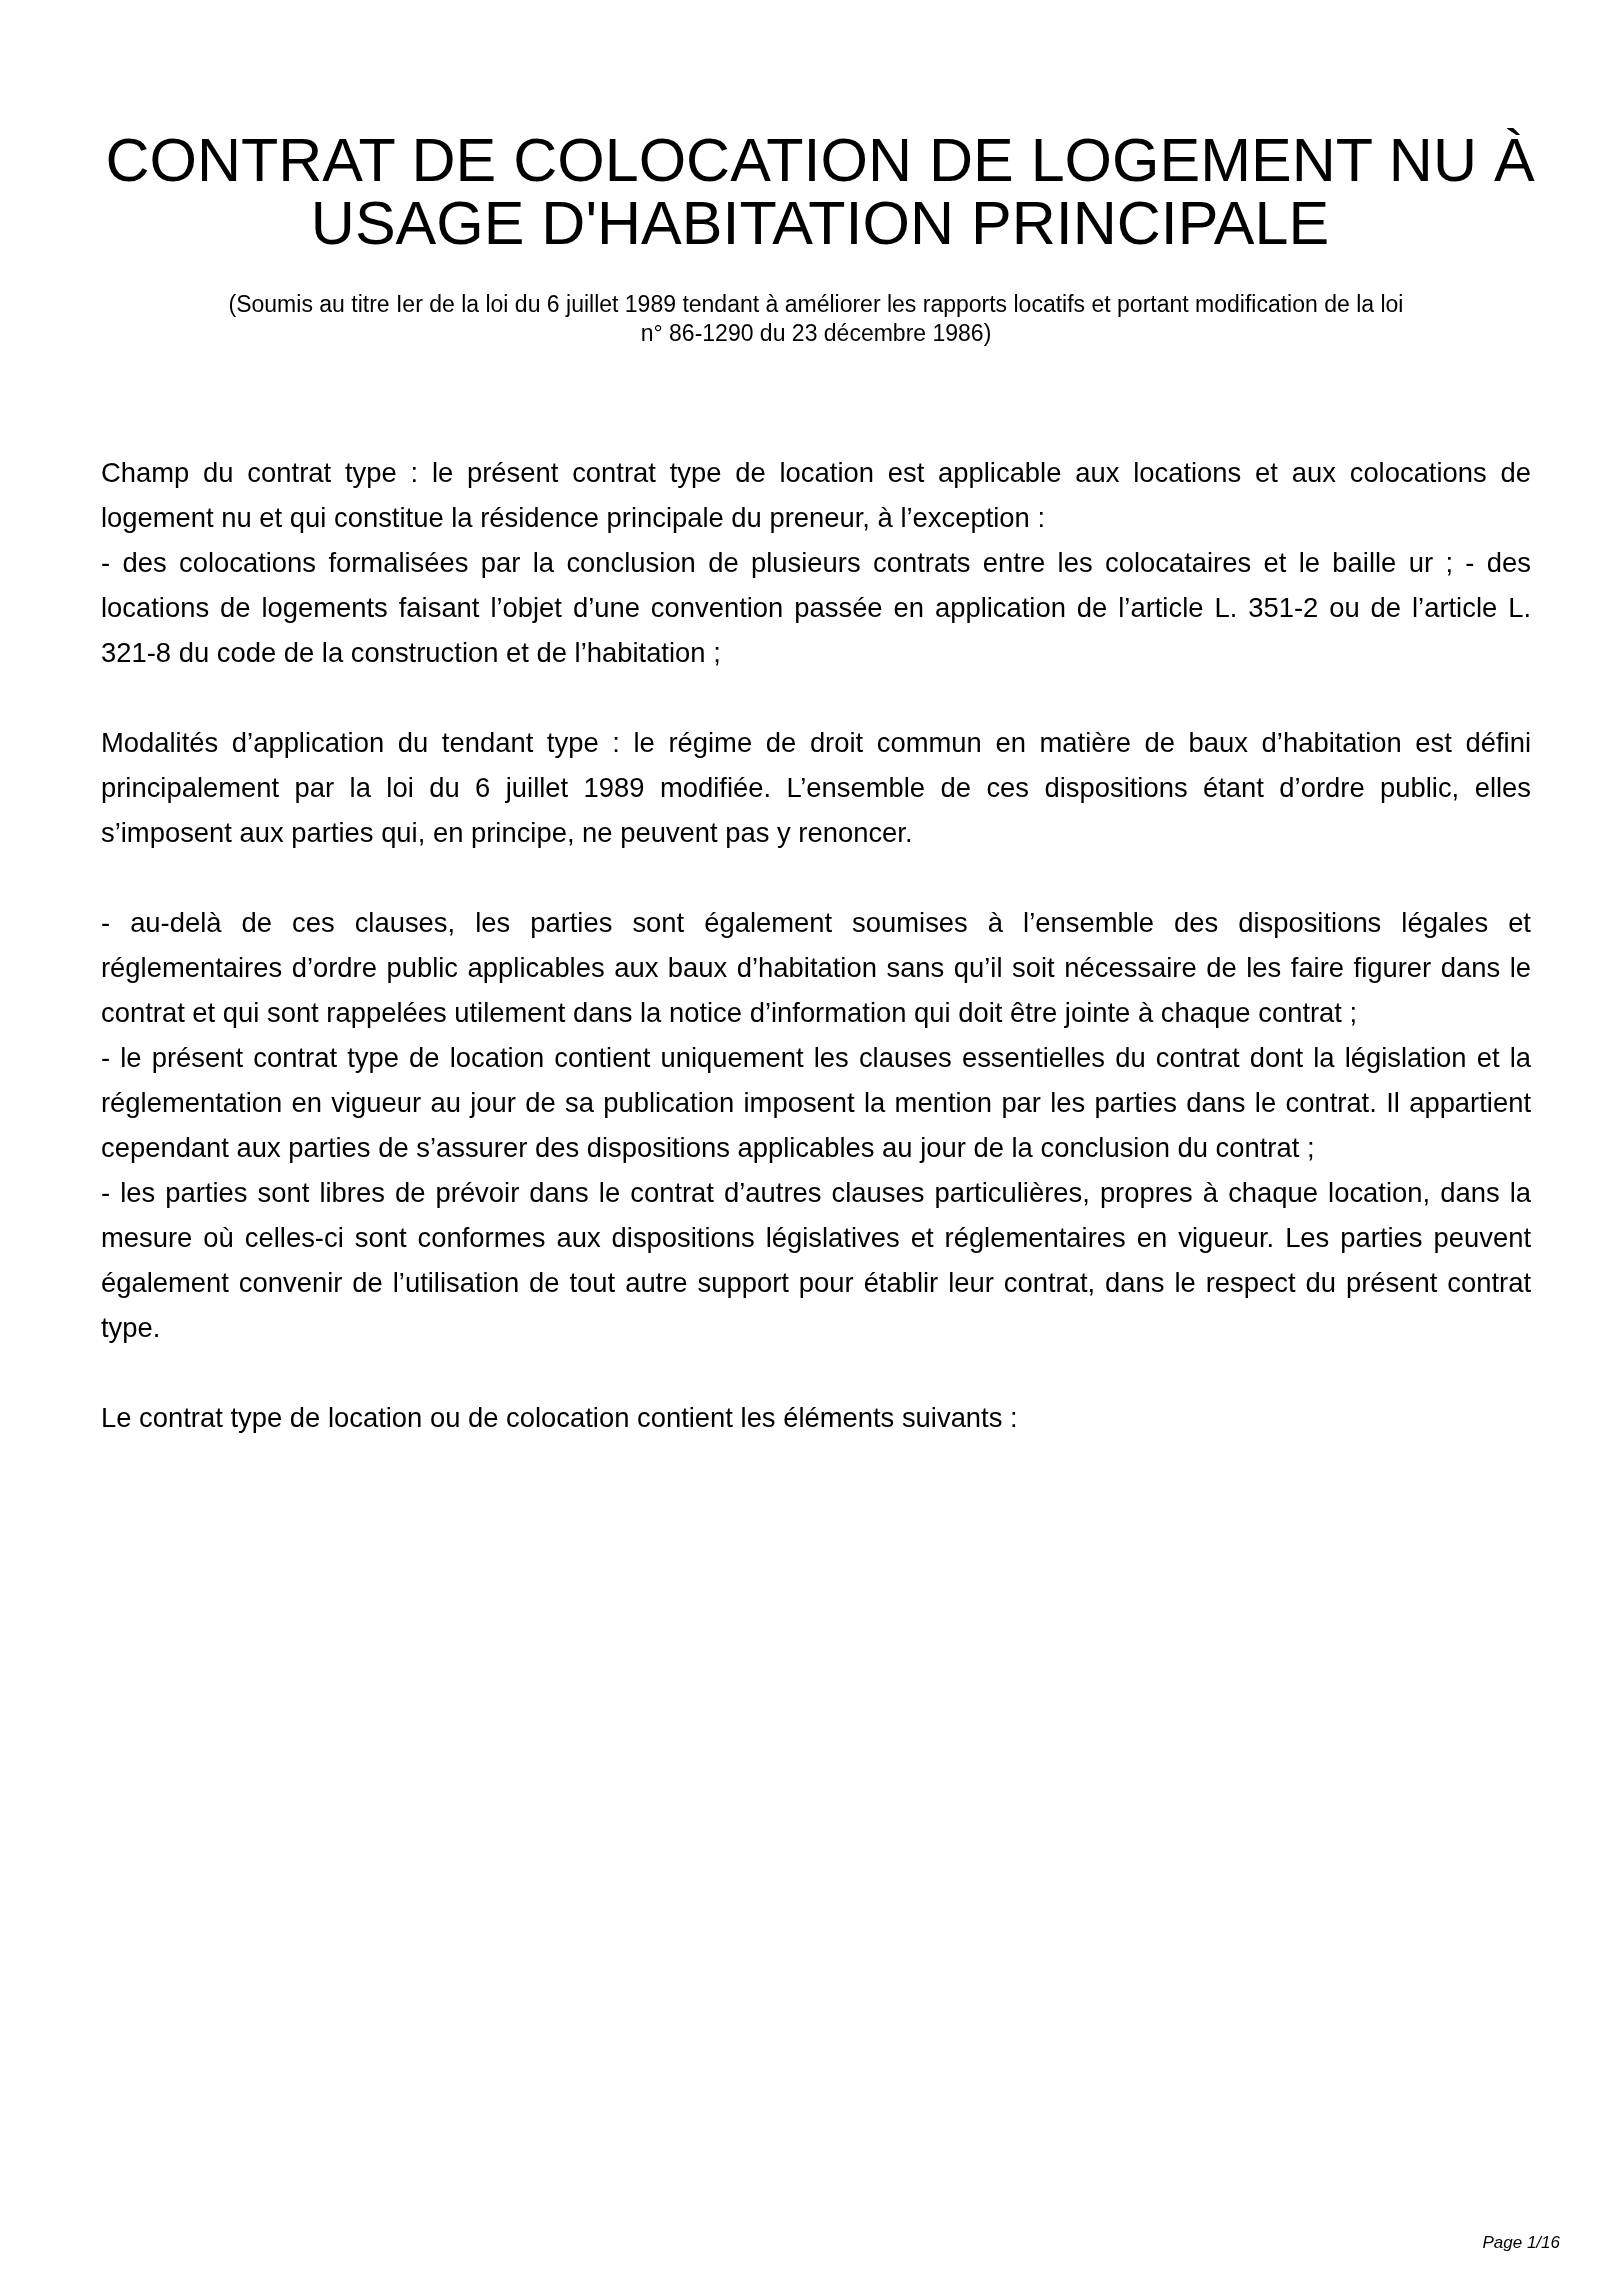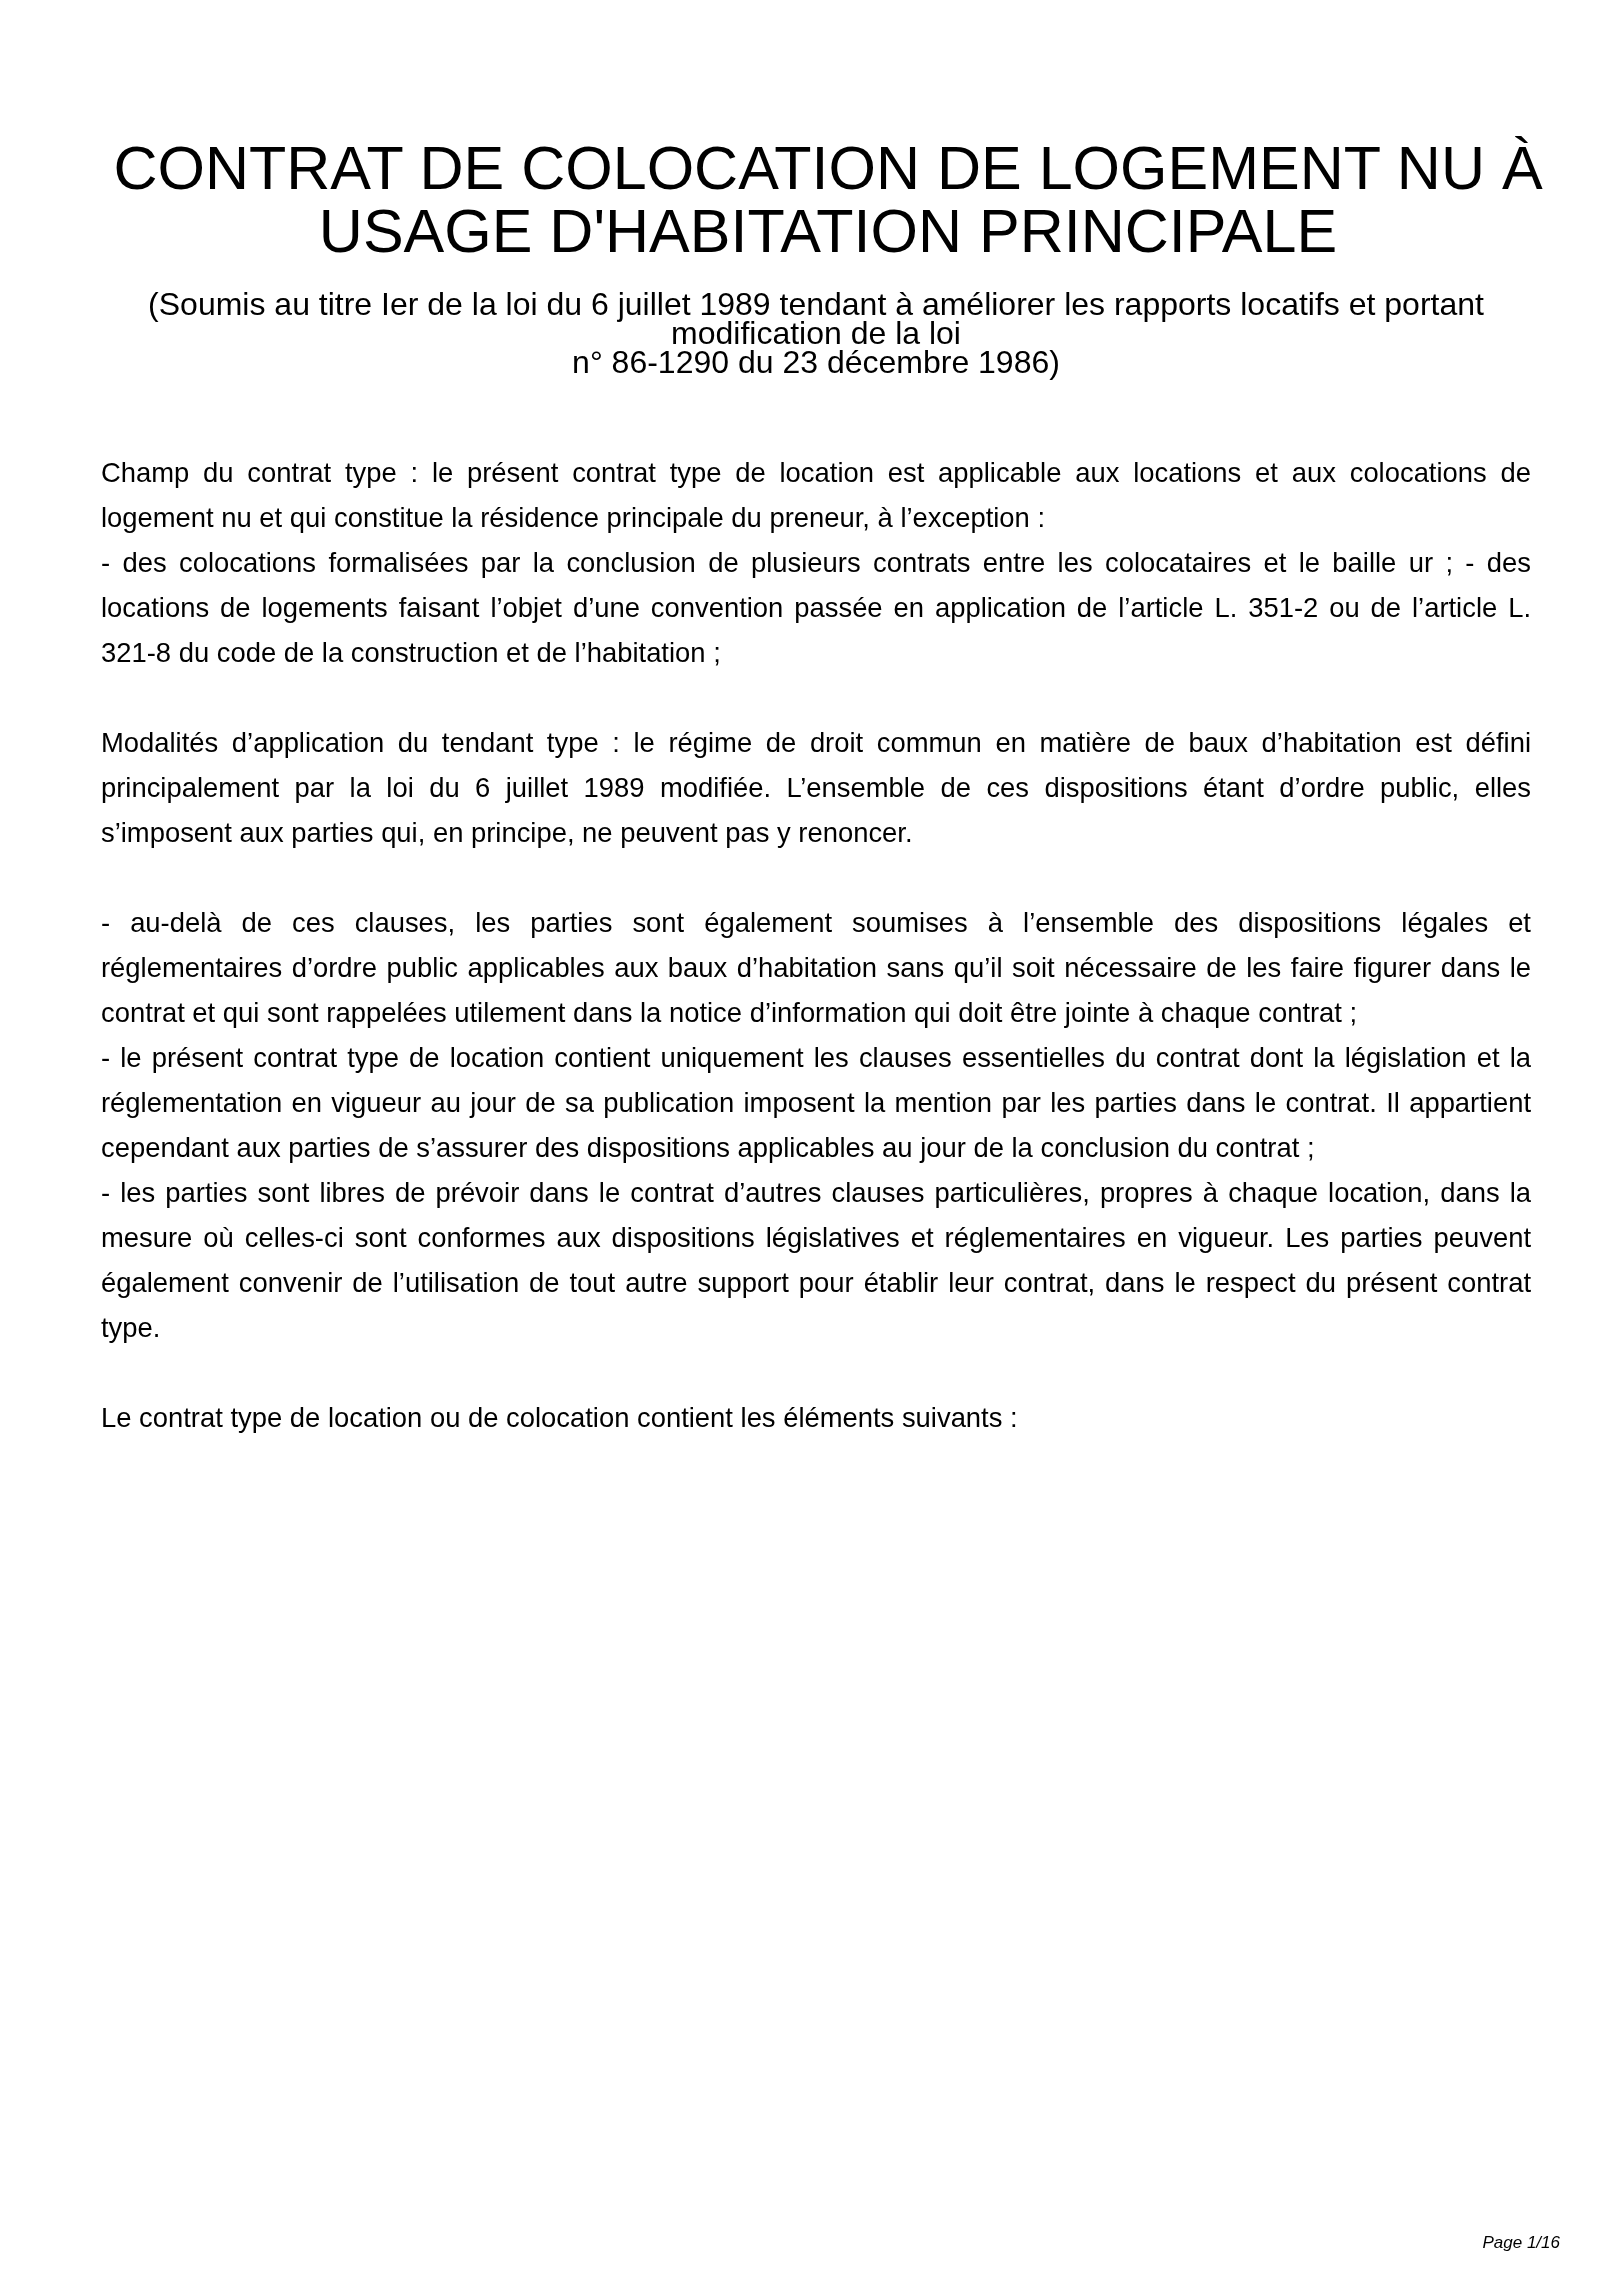--- a/index.html
+++ b/index.html
@@ -4,25 +4,25 @@
 <style>
   html, body { margin: 0; padding: 0; background: #ffffff; }
   body {
     width: 1621px; height: 2293px; position: relative; overflow: hidden;
     font-family: "Liberation Sans", sans-serif; color: #000;
   }
   .page { position: absolute; left: 101px; top: 0; width: 1430px; }
   .title {
     position: absolute; top: 125px; left: 0; width: 1430px;
     text-align: center; font-size: 61px; line-height: 63px; font-weight: normal;
-    margin: 12px;
+    margin: 4px;
   }
   .subtitle {
     position: absolute; top: 290px; left: 0; width: 1430px;
-    text-align: center; font-size: 32px; line-height: 29px; margin: 0;
+    text-align: center; font-size: 23px; line-height: 29px; margin: 0;
   }
   .body {
     position: absolute; top: 450px; left: 0; width: 1430px;
     font-size: 27.4px; line-height: 45px; text-align: justify;
   }
   .body p { margin: 0; }
   .body .gap { height: 45px; }
   .body b { font-weight: normal; }
   .footer {
     position: absolute; top: 2233px; right: 61px;

